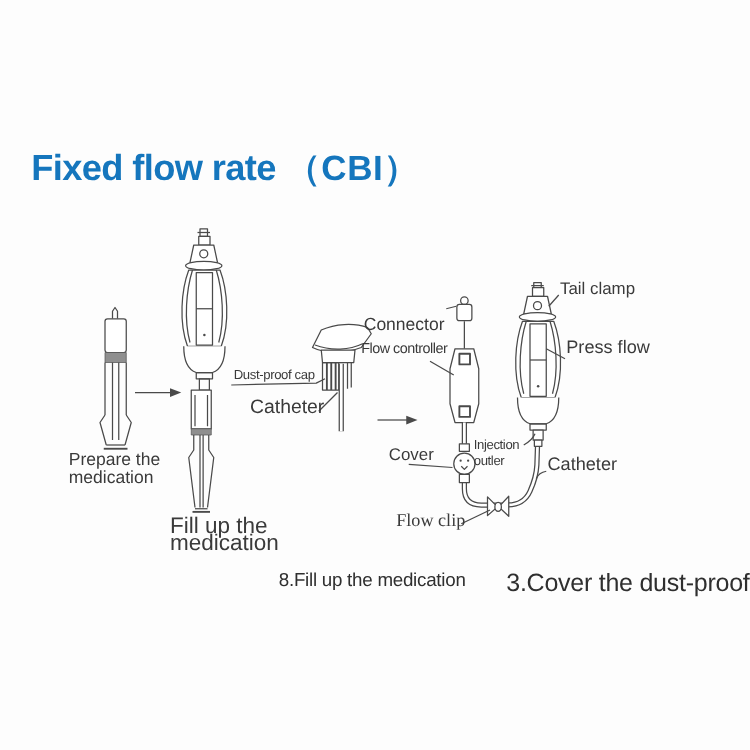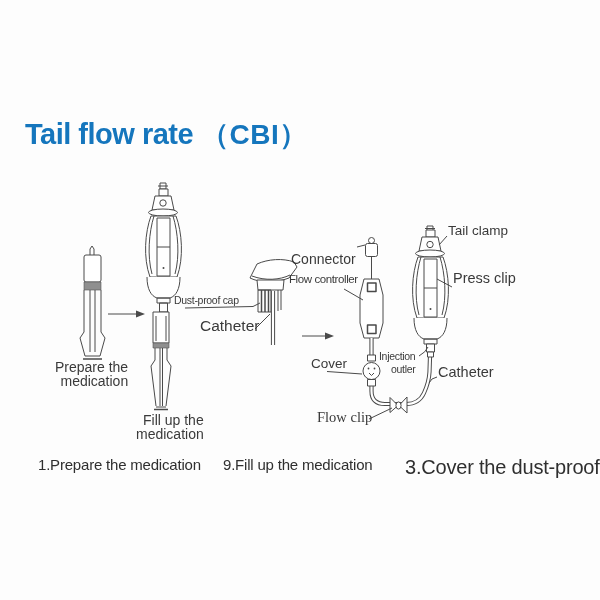--- a/index.html
+++ b/index.html
@@ -7,21 +7,21 @@
     position:relative;width:600px;height:600px;background:#fdfdfd;overflow:hidden;
     font-family:"Liberation Sans",sans-serif;
   }
   .title{
     position:absolute;left:25px;top:116px;display:flex;align-items:baseline;gap:8px;
     color:#1576bd;
   }
   .title .main{font-size:29px;font-weight:bold;letter-spacing:-0.5px;}
   .title .paren{font-size:28px;font-weight:600;letter-spacing:0.5px;}
   .lbl{
-    position:absolute;color:#3a3a3a;white-space:pre-line;line-height:1.0;text-align:right;
+    position:absolute;color:#3a3a3a;white-space:pre-line;line-height:1.0;
   }
   .lbl.two{line-height:14px;}
   .cap{
     position:absolute;top:456px;color:#2f2f2f;font-size:15px;letter-spacing:-0.2px;
   }
   #art{position:absolute;left:0;top:0;}
   #art path,#art rect,#art line,#art polygon,#art ellipse,#art circle,#art polyline{
     stroke:#4a4a4a;fill:none;stroke-width:1;stroke-linejoin:round;
   }
   #art .fw{fill:#ffffff;}
@@ -32,21 +32,21 @@
   #art .ld{stroke-width:0.9;}
   #art .head{fill:#4a4a4a;stroke:none;}
   #art .w15{stroke-width:1.5;}
 </style>
 </head>
 <body>
 
 <div class="screen">
 
   <div class="title">
-    <span class="main">Tail flow rate</span>
+    <span class="main">Fixed flow rate</span>
     <span class="paren">（CBI）</span>
   </div>
 
   <svg id="art" width="600" height="600" viewBox="0 0 600 600">
 
     <g>
       <path d="M90,255 v-6 l2,-3 2,3 v6"></path>
       <rect class="fw" x="84" y="255" width="17" height="27" rx="2"></rect>
       <rect class="dk" x="84" y="282" width="17" height="8"></rect>
       <line x1="84" y1="290" x2="84" y2="332"></line>
@@ -172,31 +172,30 @@
       <line x1="452" y1="287" x2="437" y2="279"></line>
       <line x1="327" y1="371.5" x2="362" y2="374"></line>
       <path d="M419,356 Q426,352 428,347"></path>
       <path d="M437,377 Q431,378 429,383"></path>
       <line x1="369" y1="419" x2="392" y2="408"></line>
     </g>
   </svg>
 
   <div class="lbl two" style="left:55px;top:360px;font-size:14px;">Prepare the
 medication</div>
-  <div class="lbl two" style="left:136px;top:413px;font-size:14px;">Fill up the
+  <div class="lbl two" style="left:136px;top:413px;font-size:18px;">Fill up the
 medication</div>
-  <div class="lbl" style="left:174px;top:295px;font-size:10.5px;letter-spacing:-0.3px;">Dust-proof cap</div>
+  <div class="lbl" style="left:187px;top:295px;font-size:10.5px;letter-spacing:-0.3px;">Dust-proof cap</div>
   <div class="lbl" style="left:200px;top:318px;font-size:15.5px;">Catheter</div>
   <div class="lbl" style="left:291px;top:252px;font-size:14px;">Connector</div>
   <div class="lbl" style="left:289px;top:274px;font-size:11.5px;letter-spacing:-0.4px;">Flow controller</div>
   <div class="lbl" style="left:448px;top:224px;font-size:13.5px;">Tail clamp</div>
-  <div class="lbl" style="left:453px;top:271px;font-size:14.5px;">Press clip</div>
+  <div class="lbl" style="left:453px;top:271px;font-size:14.5px;">Press flow</div>
   <div class="lbl" style="left:311px;top:357px;font-size:13.5px;">Cover</div>
   <div class="lbl two" style="left:379px;top:350px;font-size:10.5px;line-height:12.5px;letter-spacing:-0.3px;">Injection
 outler</div>
   <div class="lbl" style="left:438px;top:365px;font-size:14.5px;">Catheter</div>
   <div class="lbl" style="left:317px;top:410px;font-size:14.5px;font-family:Liberation Serif, serif;">Flow clip</div>
 
-  <span class="cap" style="left:38px;">1.Prepare the medication</span>
-  <span class="cap" style="left:223px;">9.Fill up the medication</span>
+  <span class="cap" style="left:223px;">8.Fill up the medication</span>
   <span class="cap" style="left:405px;font-size:20px;">3.Cover the dust-proof</span>
 
 </div>
 
 </body></html>

